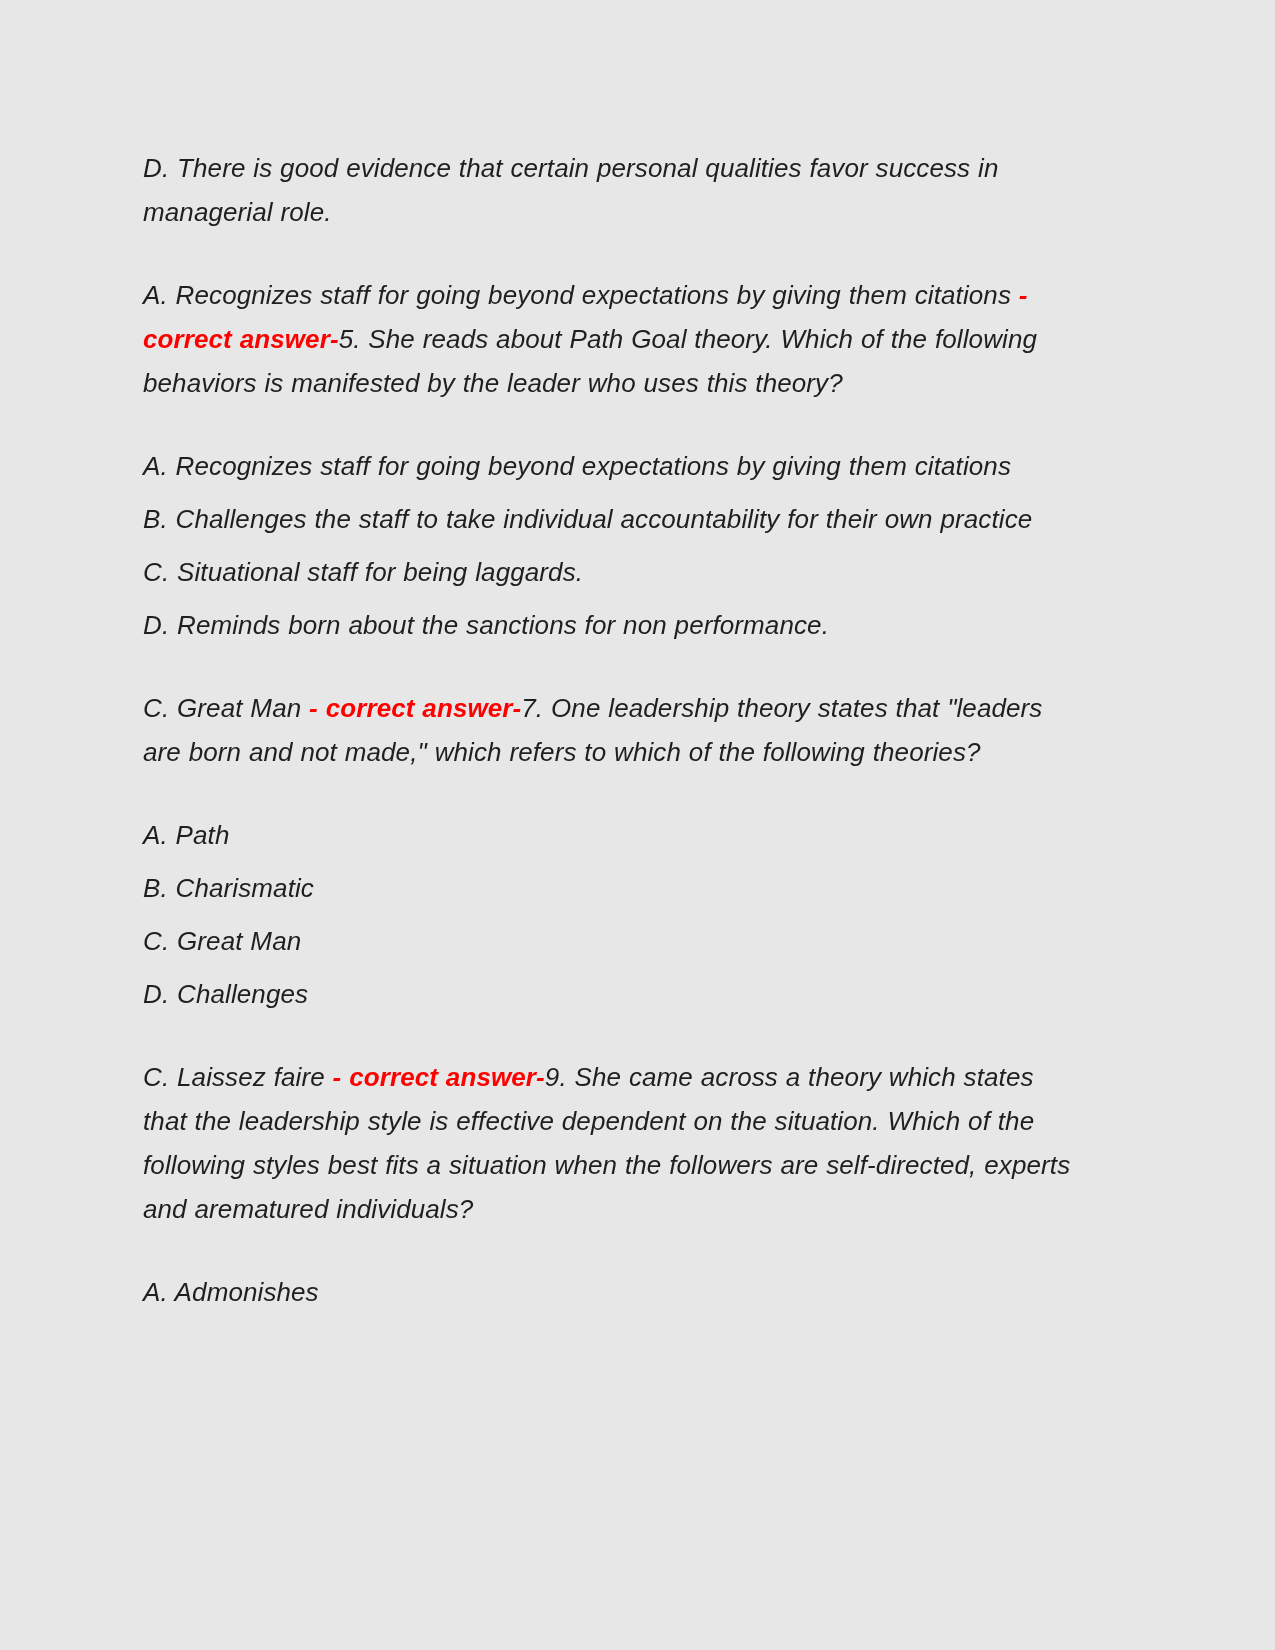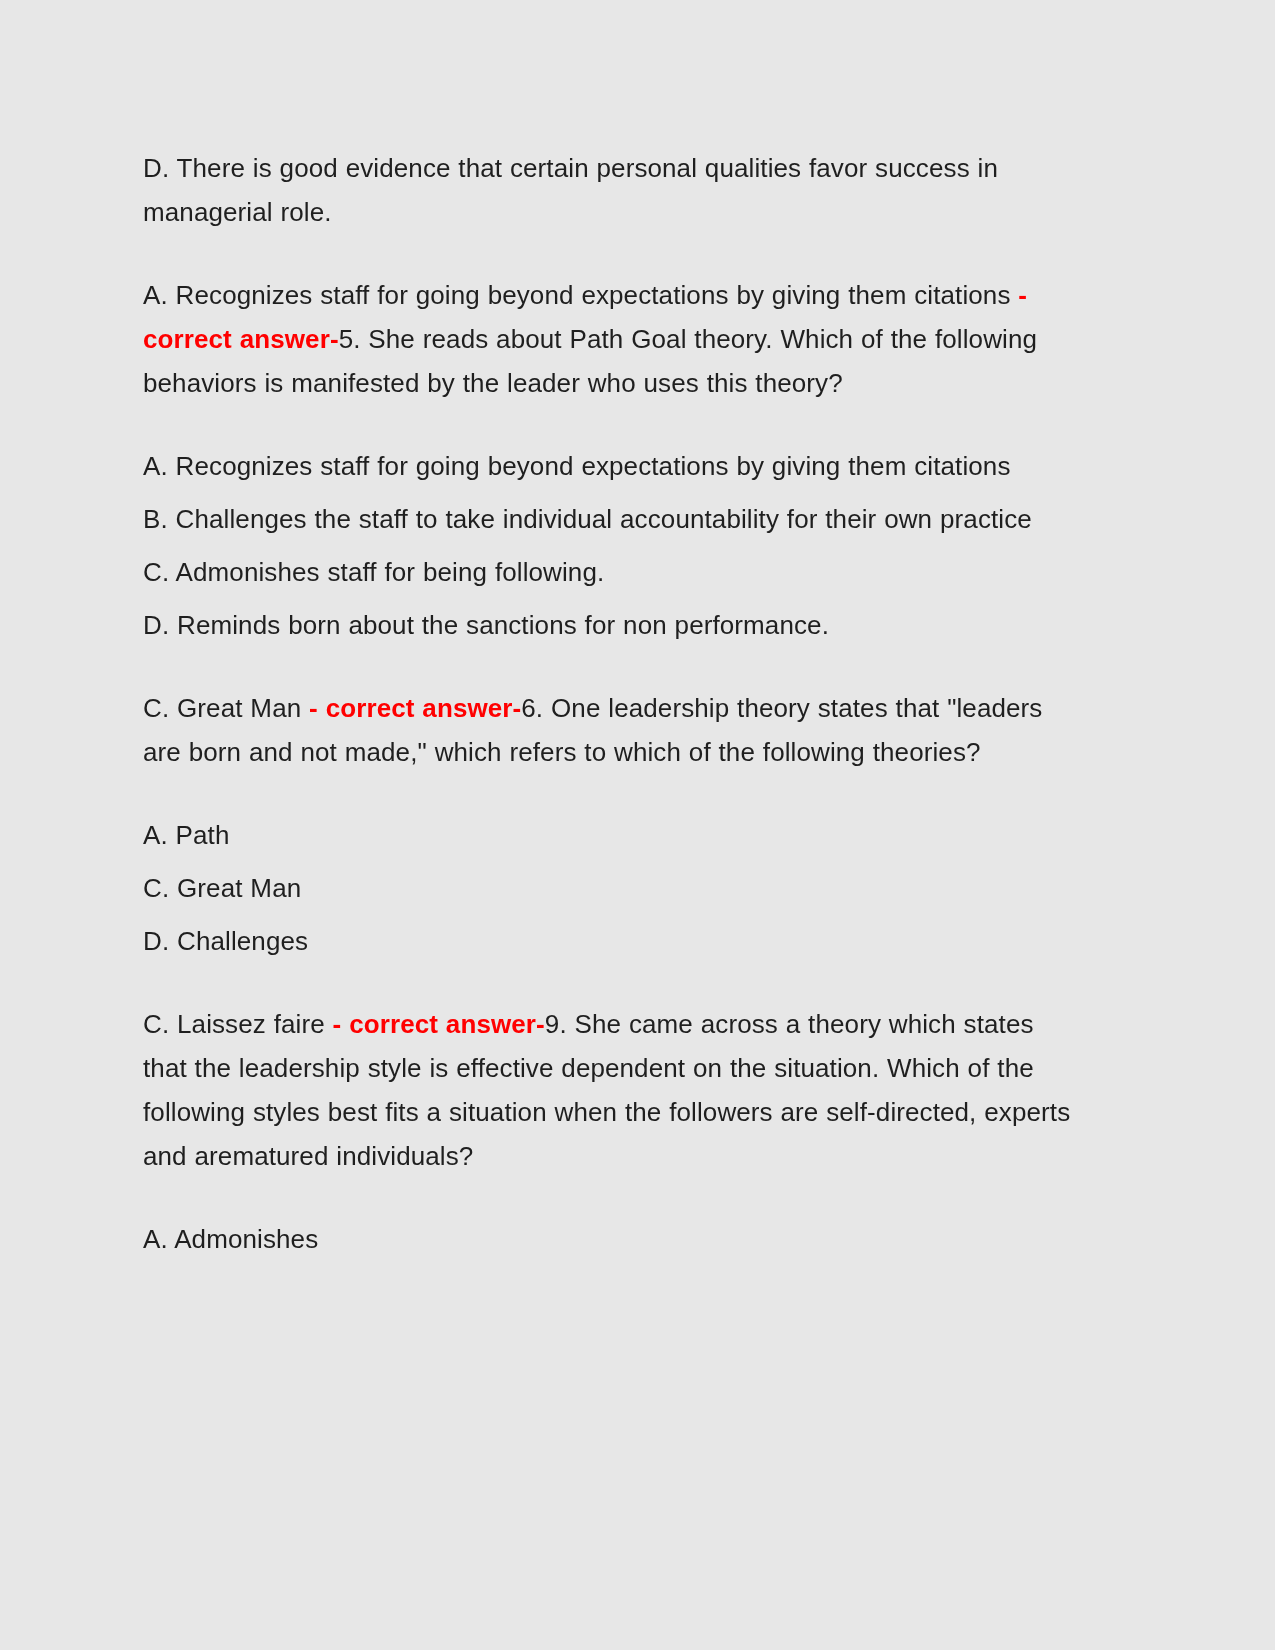--- a/index.html
+++ b/index.html
@@ -20,20 +20,21 @@
     height: 1650px;
     box-sizing: border-box;
     padding: 146px 200px 0 143px;
   }
   .para {
     margin: 0 0 9px 0;
     font-size: 26px;
     line-height: 44px;
     letter-spacing: 0.1px;
     word-spacing: 0.5px;
+    font-style: italic;
   }
   .gap-lg {
     margin-top: 39px;
   }
   .run {
     color: #1f1f1f;
   }
   .run-red {
     color: #ff0000;
     font-weight: bold;
@@ -54,35 +55,38 @@
 
   <p class="para gap-lg">
     <span class="run">A. Recognizes staff for going beyond expectations by giving them citations</span>
   </p>
 
   <p class="para">
     <span class="run">B. Challenges the staff to take individual accountability for their own practice</span>
   </p>
 
   <p class="para">
-    <span class="run">C. Admonishes staff for being following.</span>
+    <span class="run">C. Situational staff for being laggards.</span>
   </p>
 
   <p class="para">
     <span class="run">D. Reminds born about the sanctions for non performance.</span>
   </p>
 
   <p class="para gap-lg">
-    <span class="run">C. Great Man </span><span class="run-red">- correct answer-</span><span class="run">6. One leadership theory states that "leaders are born and not made," which refers to which of the following theories?</span>
+    <span class="run">C. Great Man </span><span class="run-red">- correct answer-</span><span class="run">7. One leadership theory states that "leaders are born and not made," which refers to which of the following theories?</span>
   </p>
 
   <p class="para gap-lg">
     <span class="run">A. Path</span>
   </p>
 
+  <p class="para">
+    <span class="run">B. Charismatic</span>
+  </p>
 
   <p class="para">
     <span class="run">C. Great Man</span>
   </p>
 
   <p class="para">
     <span class="run">D. Challenges</span>
   </p>
 
   <p class="para gap-lg">

